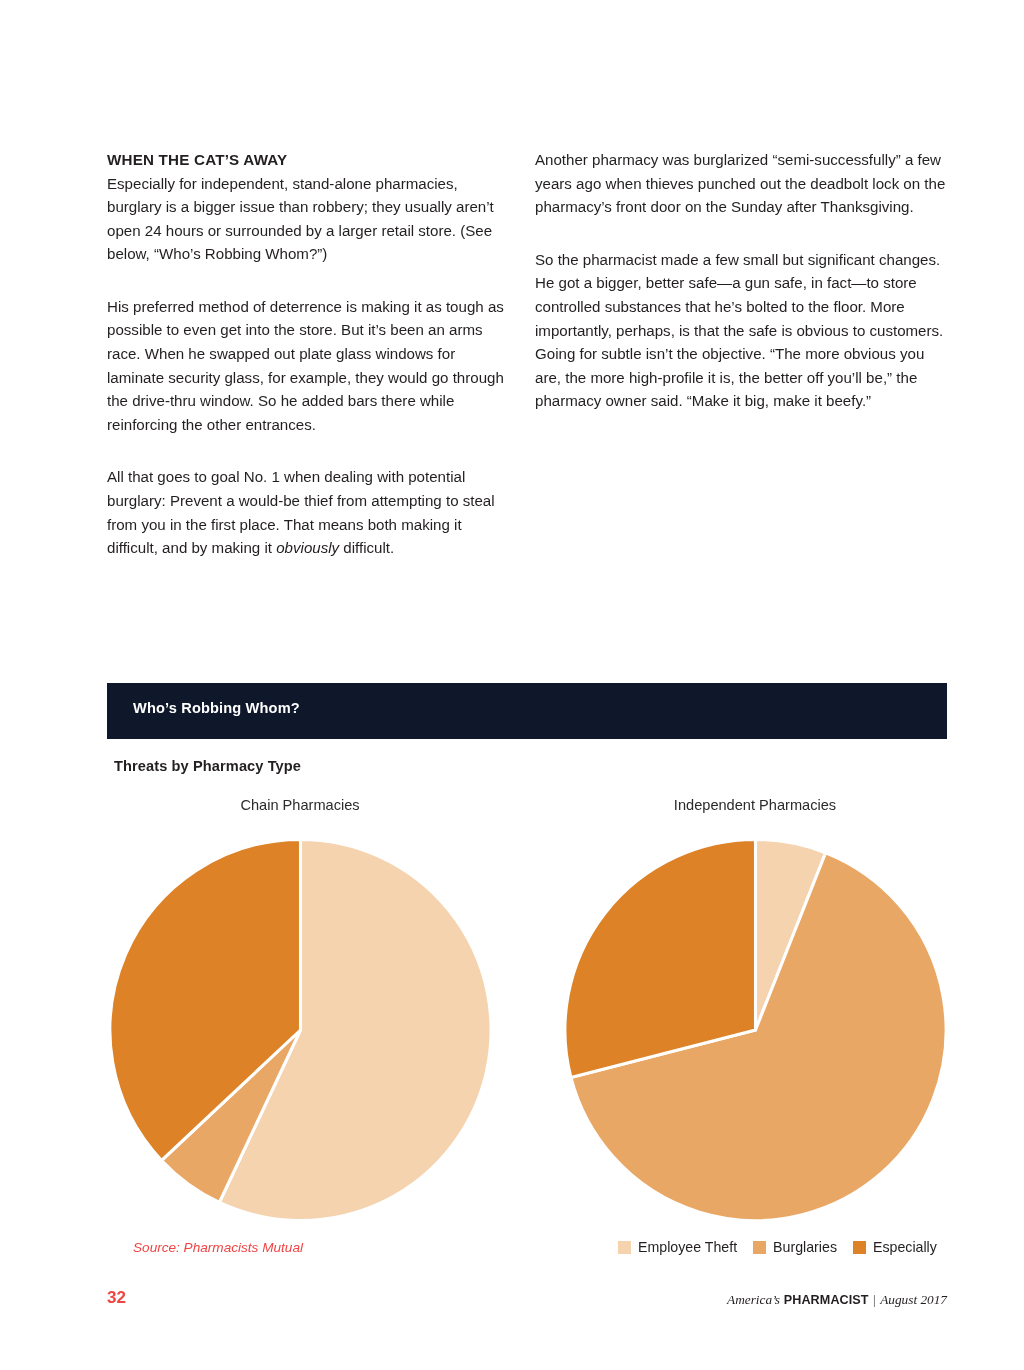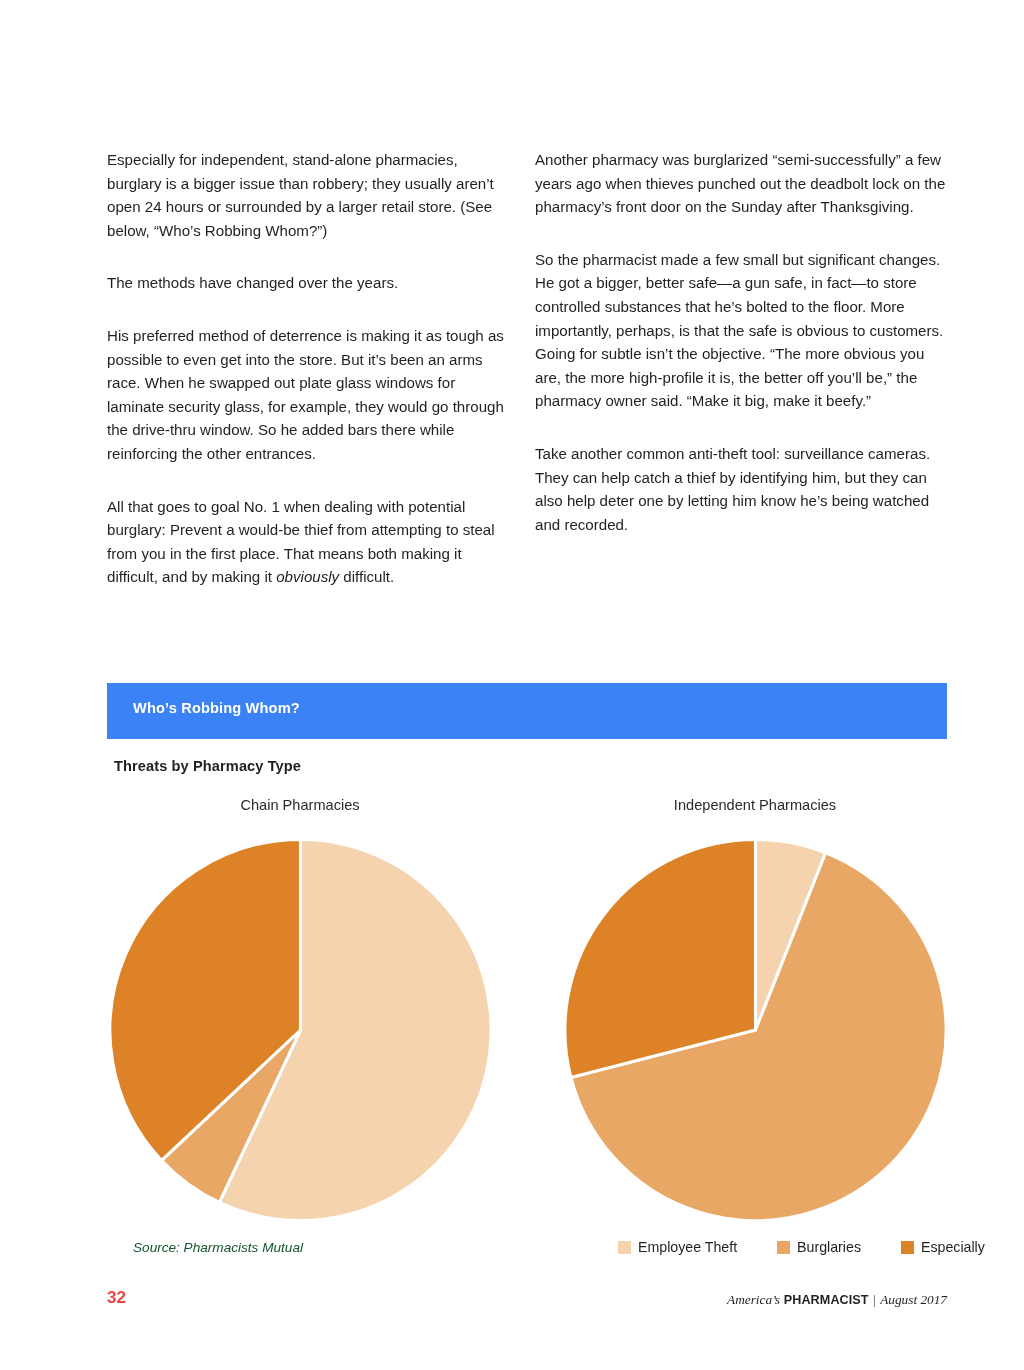--- a/index.html
+++ b/index.html
@@ -28,21 +28,21 @@
     font-size:15.1px;line-height:23.6px;margin:0;
     text-align:left;
   }
   p.para + p.para{margin-top:29px;}
   .col.right p.para:first-child{margin-top:0;}
   em{font-style:italic;}
 
   
   .banner{
     position:absolute;left:107px;top:683px;width:840px;height:56px;
-    background:#3b82f6;
+    background:#0f172a;
   }
   .banner-title{
     position:absolute;left:26px;top:17px;
     color:#ffffff;font-size:14.6px;font-weight:bold;letter-spacing:.15px;
   }
 
   
   .chart-heading{
     position:absolute;left:114px;top:758px;
     font-size:14.6px;font-weight:bold;letter-spacing:.1px;
@@ -55,25 +55,25 @@
   .pie-label.right{left:605px;}
 
   .pie-wrap{position:absolute;}
   .pie-wrap.left{left:108px;top:835px;width:385px;height:390px;}
   .pie-wrap.right{left:563px;top:835px;width:385px;height:390px;}
   .pie-wrap svg{display:block;width:100%;height:100%;}
 
   
   .source{
     position:absolute;left:133px;top:1240px;
-    font-size:13.6px;font-style:italic;color:#14532d;
+    font-size:13.6px;font-style:italic;color:#ef4444;
   }
   .legend{
     position:absolute;left:618px;top:1239px;
-    display:flex;align-items:center;gap:40px;
+    display:flex;align-items:center;gap:16px;
   }
   .legend-item{display:flex;align-items:center;gap:7px;}
   .legend-swatch{width:13px;height:13px;display:block;}
   .legend-text{font-size:14.2px;color:#231f20;}
 
   
   .footer-page{
     position:absolute;left:107px;top:1288px;
     font-size:17px;font-weight:bold;color:#ef4444;
   }
@@ -86,30 +86,29 @@
   .f-bar{padding:0 4px;color:#8a8a8a;}
 </style>
 </head>
 <body>
 
 <div class="page">
 
   <div class="columns">
 
     <div class="col left">
+      <div class="kicker">WHEN THE CAT’S AWAY</div>
       <p class="para">Especially for independent, stand-alone pharmacies, burglary is a bigger issue than robbery; they usually aren’t open 24 hours or surrounded by a larger retail store. (See below, “Who’s Robbing Whom?”)</p>
-      <p class="para">The methods have changed over the years.</p>
       <p class="para">His preferred method of deterrence is making it as tough as possible to even get into the store. But it’s been an arms race. When he swapped out plate glass windows for laminate security glass, for example, they would go through the drive-thru window. So he added bars there while reinforcing the other entrances.</p>
       <p class="para"><span>All that goes to goal No. 1 when dealing with potential burglary: Prevent a would-be thief from attempting to steal from you in the first place. That means both making it difficult, and by making it </span><em>obviously</em><span> difficult.</span></p>
     </div>
 
     <div class="col right">
       <p class="para">Another pharmacy was burglarized “semi-successfully” a few years ago when thieves punched out the deadbolt lock on the pharmacy’s front door on the Sunday after Thanksgiving.</p>
       <p class="para">So the pharmacist made a few small but significant changes. He got a bigger, better safe—a gun safe, in fact—to store controlled substances that he’s bolted to the floor. More importantly, perhaps, is that the safe is obvious to customers. Going for subtle isn’t the objective. “The more obvious you are, the more high-profile it is, the better off you’ll be,” the pharmacy owner said. “Make it big, make it beefy.”</p>
-      <p class="para">Take another common anti-theft tool: surveillance cameras. They can help catch a thief by identifying him, but they can also help deter one by letting him know he’s being watched and recorded.</p>
     </div>
   </div>
 
   <div class="banner">
     <div class="banner-title">Who’s Robbing Whom?</div>
   </div>
 
   <div class="chart-heading">Threats by Pharmacy Type</div>
 
   <div class="pie-label left">Chain Pharmacies</div>

